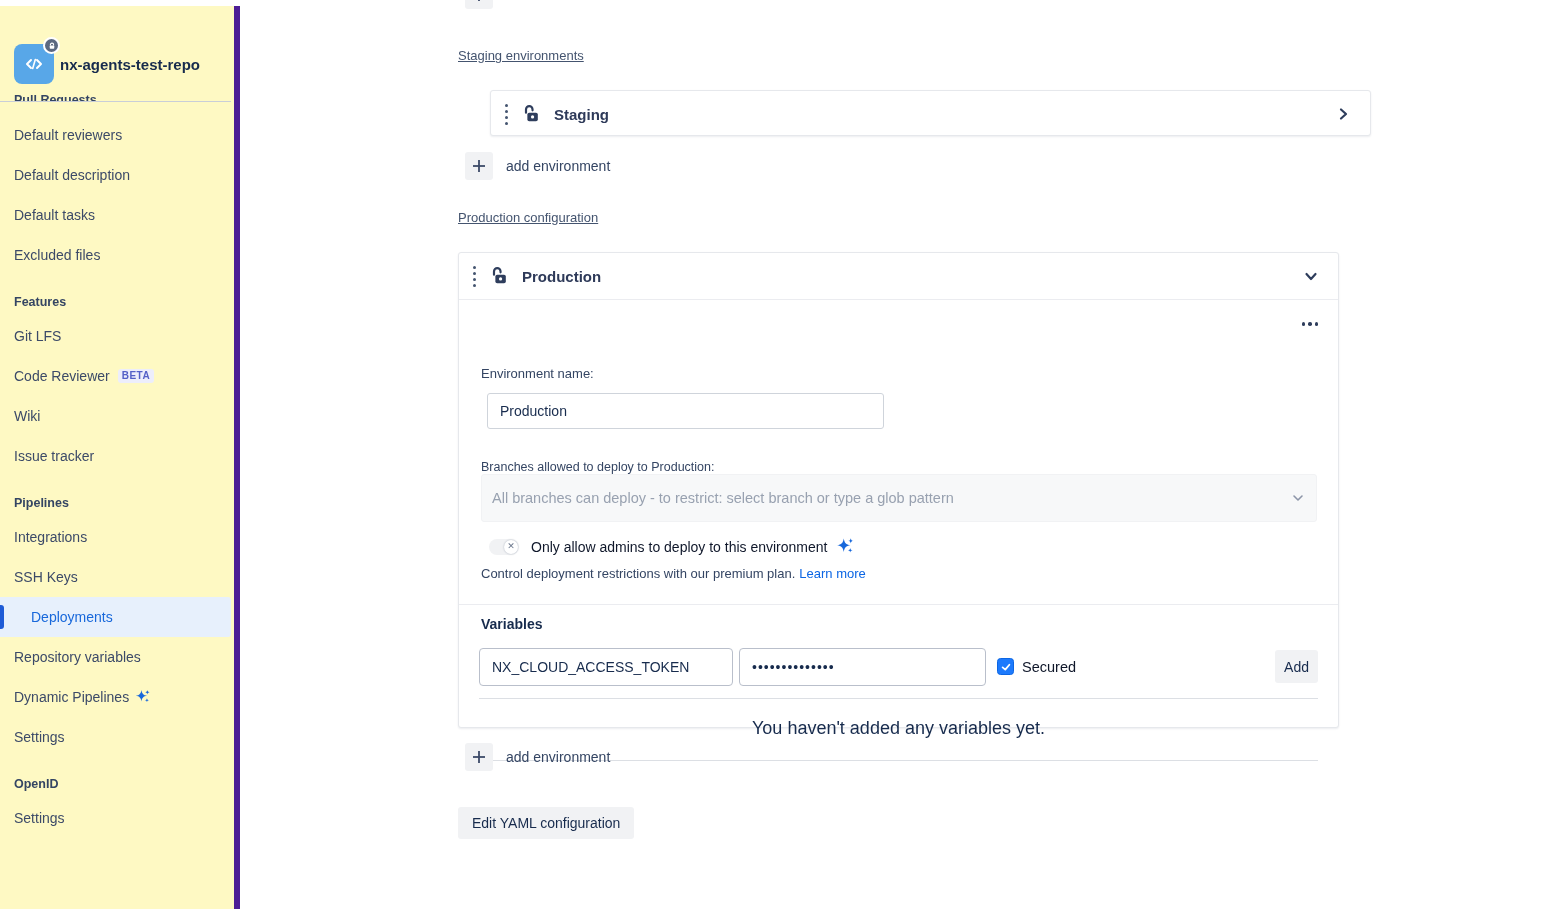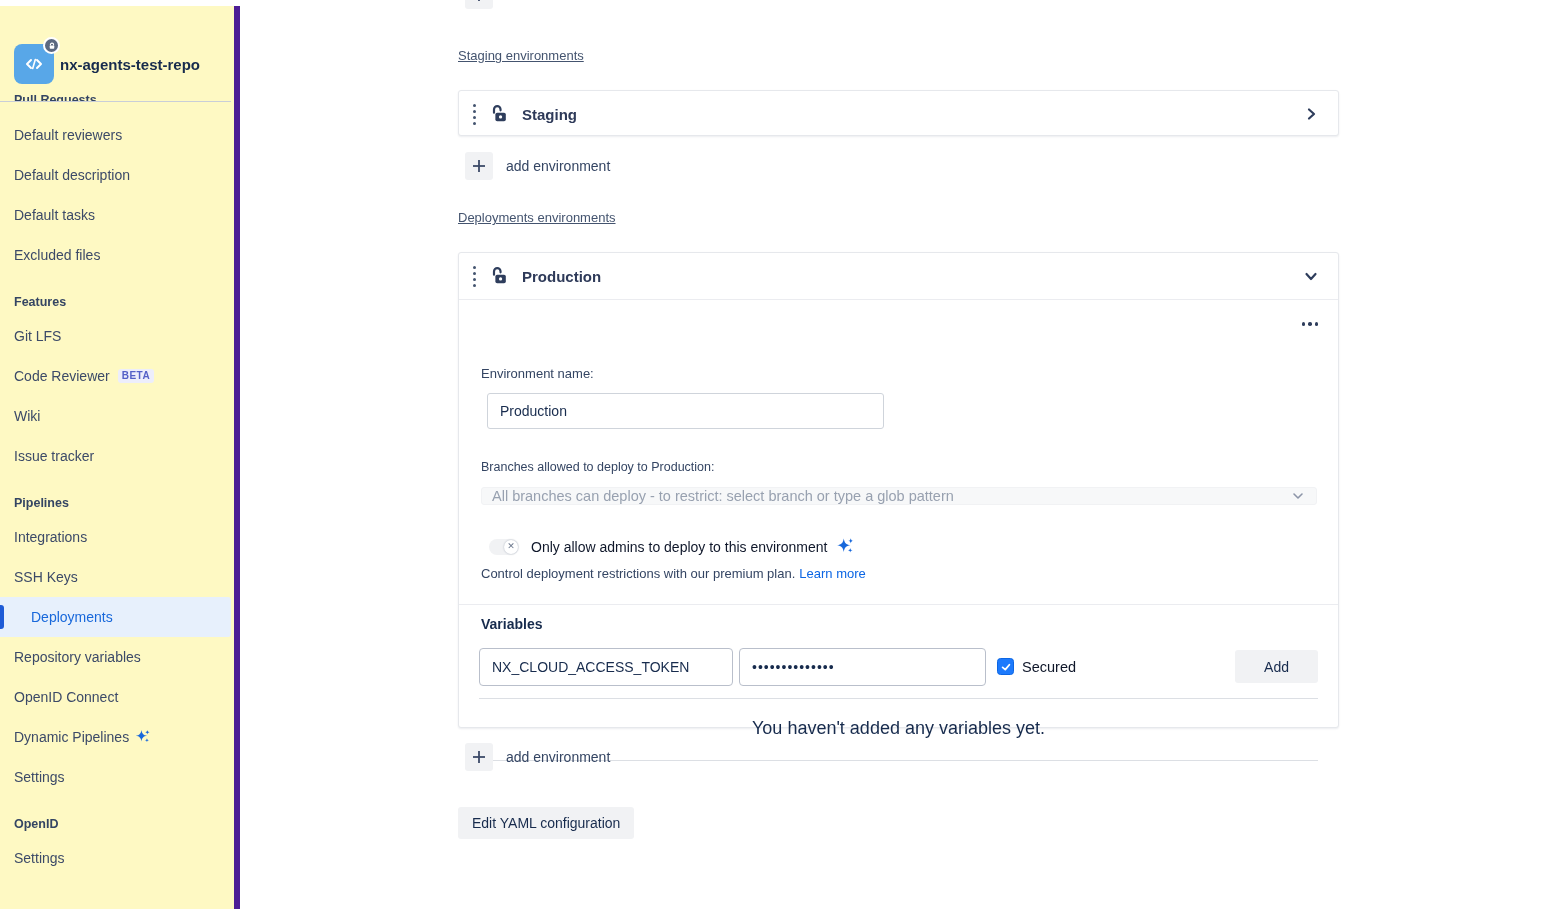--- a/index.html
+++ b/index.html
@@ -47,40 +47,40 @@
   .header-chev { position:absolute; right:18px; top:14px; }
 
   .card-body { position:relative; border-top:1px solid #EBECF0; height:429px; }
   .field-label { position:absolute; left:22px; font-size:13px; color:#344563; }
   .small-label { position:absolute; left:22px; font-size:12.5px; color:#344563; }
   .more-btn { position:absolute; right:16px; top:16px; width:24px; height:16px; display:flex;
     align-items:center; justify-content:center; gap:3px; cursor:pointer; }
   .more-btn i { width:3.5px; height:3.5px; border-radius:50%; background:#2E3D5C; }
   .text-input { position:absolute; height:36px; border:1px solid #CFD4DB; border-radius:3px;
     font-family:"Liberation Sans",sans-serif; font-size:14px; color:#172B4D; padding:0 12px; background:#fff; outline:none; }
-  .select-box { position:absolute; left:22px; top:187px; width:836px; height:18px; background:#F7F8F9;
+  .select-box { position:absolute; left:22px; top:174px; width:836px; height:48px; background:#F7F8F9;
     border:1px solid #F1F2F4; border-radius:3px; display:flex; align-items:center; padding:0 10px; cursor:pointer; }
   .select-placeholder { font-size:14.5px; color:#98A1B0; flex:1; }
   .toggle-row { position:absolute; left:30px; top:237px; display:flex; align-items:center; gap:12px; }
   .toggle { position:relative; width:30px; height:16px; border-radius:9px; background:#F1F2F4; cursor:pointer; flex:0 0 auto; }
   .toggle-knob { position:absolute; right:1px; top:1px; width:14px; height:14px; border-radius:50%; background:#fff;
     box-shadow:0 0 2px rgba(9,30,66,.3); display:flex; align-items:center; justify-content:center;
     font-size:9px; color:#6B778C; line-height:1; }
   .toggle-label { font-size:14px; color:#0f172a; display:flex; align-items:center; gap:8px; }
   .premium-line { position:absolute; left:22px; top:266px; font-size:13px; color:#344563; }
   .learn-more { color:#0C66E4; cursor:pointer; margin-left:4px; }
   .vars-divider { position:absolute; left:0; top:304px; width:100%; border-top:1px solid #EBECF0; }
   .vars-title { position:absolute; left:22px; top:316px; font-size:14px; font-weight:700; color:#172B4D; }
   .check-row { position:absolute; left:538px; top:358px; display:flex; align-items:center; gap:8px; }
   .checkbox { width:17px; height:17px; border-radius:3.5px; background:#1D7AFC; border:1px solid #0C66E4;
     display:flex; align-items:center; justify-content:center; cursor:pointer; }
   .check-label { font-size:14.5px; color:#0f172a; }
   .btn-gray { background:#F1F2F4; border:none; border-radius:3px; color:#172B4D;
     font-family:"Liberation Sans",sans-serif; font-size:14px; font-weight:500; cursor:pointer; }
-  .add-btn { position:absolute; right:20px; top:350px; height:33px; padding:0 29px; }
+  .add-btn { position:absolute; right:20px; top:350px; height:33px; padding:0 9px; }
   .inset-divider { position:absolute; left:20px; right:20px; border-top:1px solid #DCDFE4; }
   .empty-text { position:absolute; left:0; top:418px; width:100%; text-align:center; font-size:18px; color:#172B4D; }
   .yaml-btn { position:absolute; left:0; top:807px; height:32px; padding:0 14px; }
 </style>
 </head>
 <body>
 
 <div class="page">
 
   <nav class="sidebar">
@@ -147,23 +147,20 @@
           <span>SSH Keys</span>
         </div>
       <div class="nav-item selected">
         <span class="sel-bar"></span>
         <span>Deployments</span>
       </div>
       <div class="nav-item">
           <span>Repository variables</span>
         </div>
       <div class="nav-item">
-          <span>OpenID Connect</span>
-        </div>
-      <div class="nav-item">
         <span>Dynamic Pipelines</span>
         <span class="spark-inline">
           <svg width="17" height="16" viewBox="0 0 16 15">
             <path d="M7 1 C7.55 4.6 8.8 5.85 12.3 6.4 C8.8 6.95 7.55 8.2 7 11.8 C6.45 8.2 5.2 6.95 1.7 6.4 C5.2 5.85 6.45 4.6 7 1 Z" fill="#1868DB"></path>
             <path d="M12.6 0.8 C12.83 2.2 13.35 2.72 14.75 2.95 C13.35 3.18 12.83 3.7 12.6 5.1 C12.37 3.7 11.85 3.18 10.45 2.95 C11.85 2.72 12.37 2.2 12.6 0.8 Z" fill="#1868DB"></path>
             <path d="M12.2 8.6 C12.4 9.8 12.85 10.25 14.05 10.45 C12.85 10.65 12.4 11.1 12.2 12.3 C12 11.1 11.55 10.65 10.35 10.45 C11.55 10.25 12 9.8 12.2 8.6 Z" fill="#1868DB"></path>
           </svg>
         </span>
       </div>
       <div class="nav-item">
@@ -186,21 +183,21 @@
         <svg width="16" height="16" viewBox="0 0 16 16">
             <line x1="8" y1="2" x2="8" y2="14" stroke="#3C4A68" stroke-width="1.8"></line>
             <line x1="2" y1="8" x2="14" y2="8" stroke="#3C4A68" stroke-width="1.8"></line>
           </svg>
       </span>
       <span class="add-env-label">add environment</span>
     </div>
 
     <div class="section-label" style="position:absolute; left:0; top:48px;">Staging environments</div>
 
-    <section class="env-card" style="top:90px; height:46px;">
+    <section class="env-card" style="top:90px; height:46px;margin-left:32px;">
       <div class="card-header">
         <span class="drag-dots">
             <i></i>
             <i></i>
             <i></i>
             <i></i>
           </span>
         <span class="env-lock">
           <svg width="20" height="20" viewBox="0 0 22 22">
             <path d="M5.5 9.5 V6 A3.6 3.6 0 0 1 12.7 6 V7" fill="none" stroke="#2E3D5C" stroke-width="2.4" stroke-linecap="round"></path>
@@ -220,21 +217,21 @@
     <div class="add-env" style="left:7px; top:152px;">
       <span class="plus-box">
         <svg width="16" height="16" viewBox="0 0 16 16">
             <line x1="8" y1="2" x2="8" y2="14" stroke="#3C4A68" stroke-width="1.8"></line>
             <line x1="2" y1="8" x2="14" y2="8" stroke="#3C4A68" stroke-width="1.8"></line>
           </svg>
       </span>
       <span class="add-env-label">add environment</span>
     </div>
 
-    <div class="section-label" style="position:absolute; left:0; top:210px;">Deployments environments</div>
+    <div class="section-label" style="position:absolute; left:0; top:210px;">Production configuration</div>
 
     <section class="env-card" style="top:252px; height:476px;">
       <div class="card-header">
         <span class="drag-dots">
             <i></i>
             <i></i>
             <i></i>
             <i></i>
           </span>
         <span class="env-lock">

